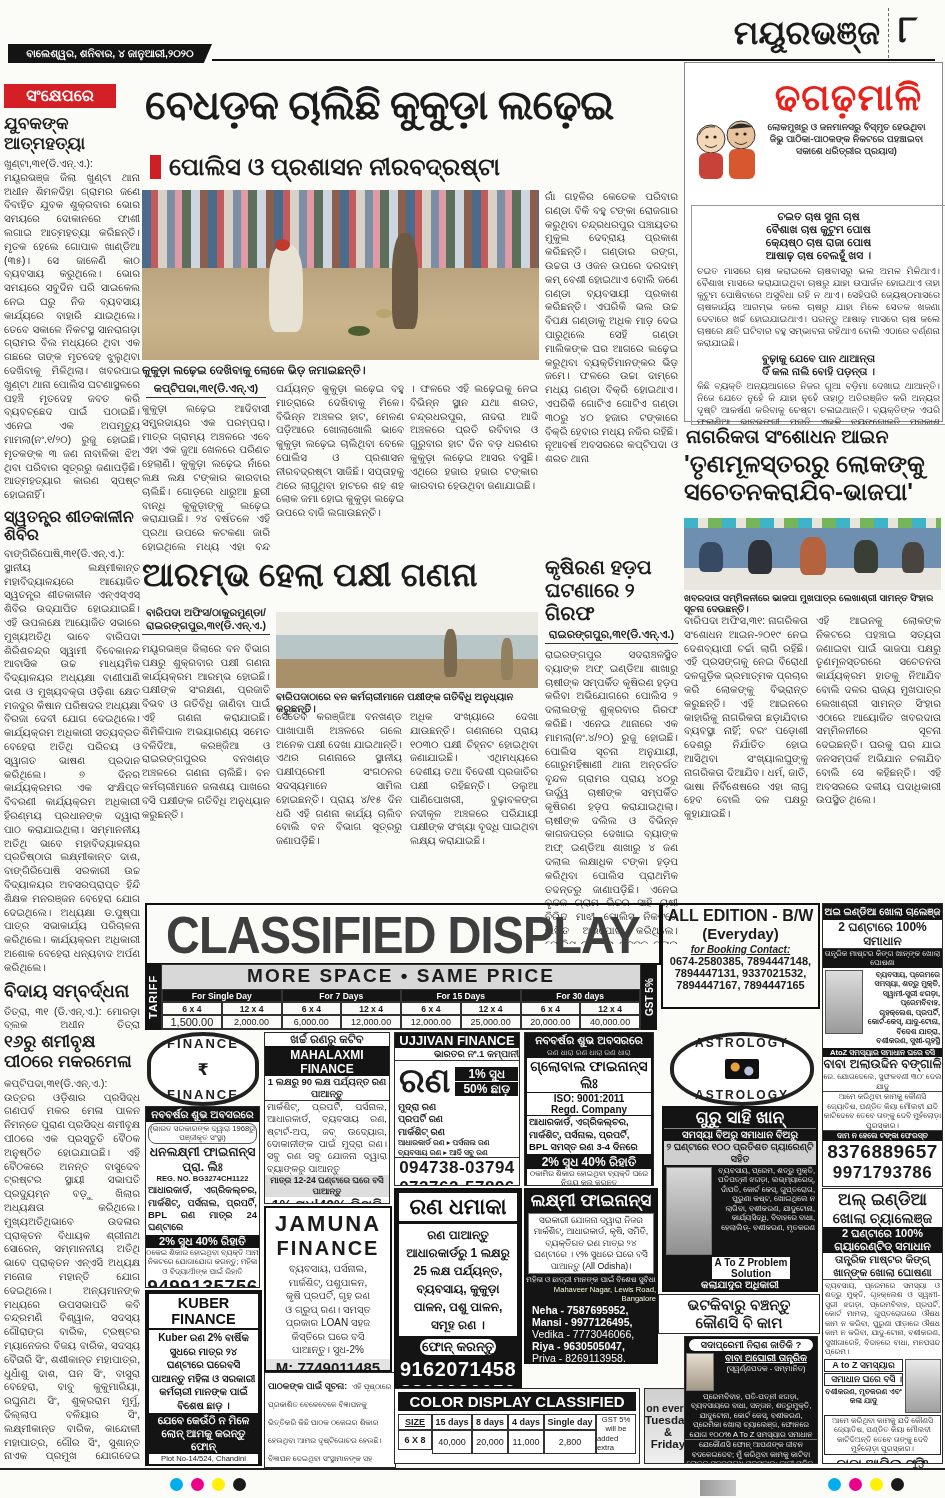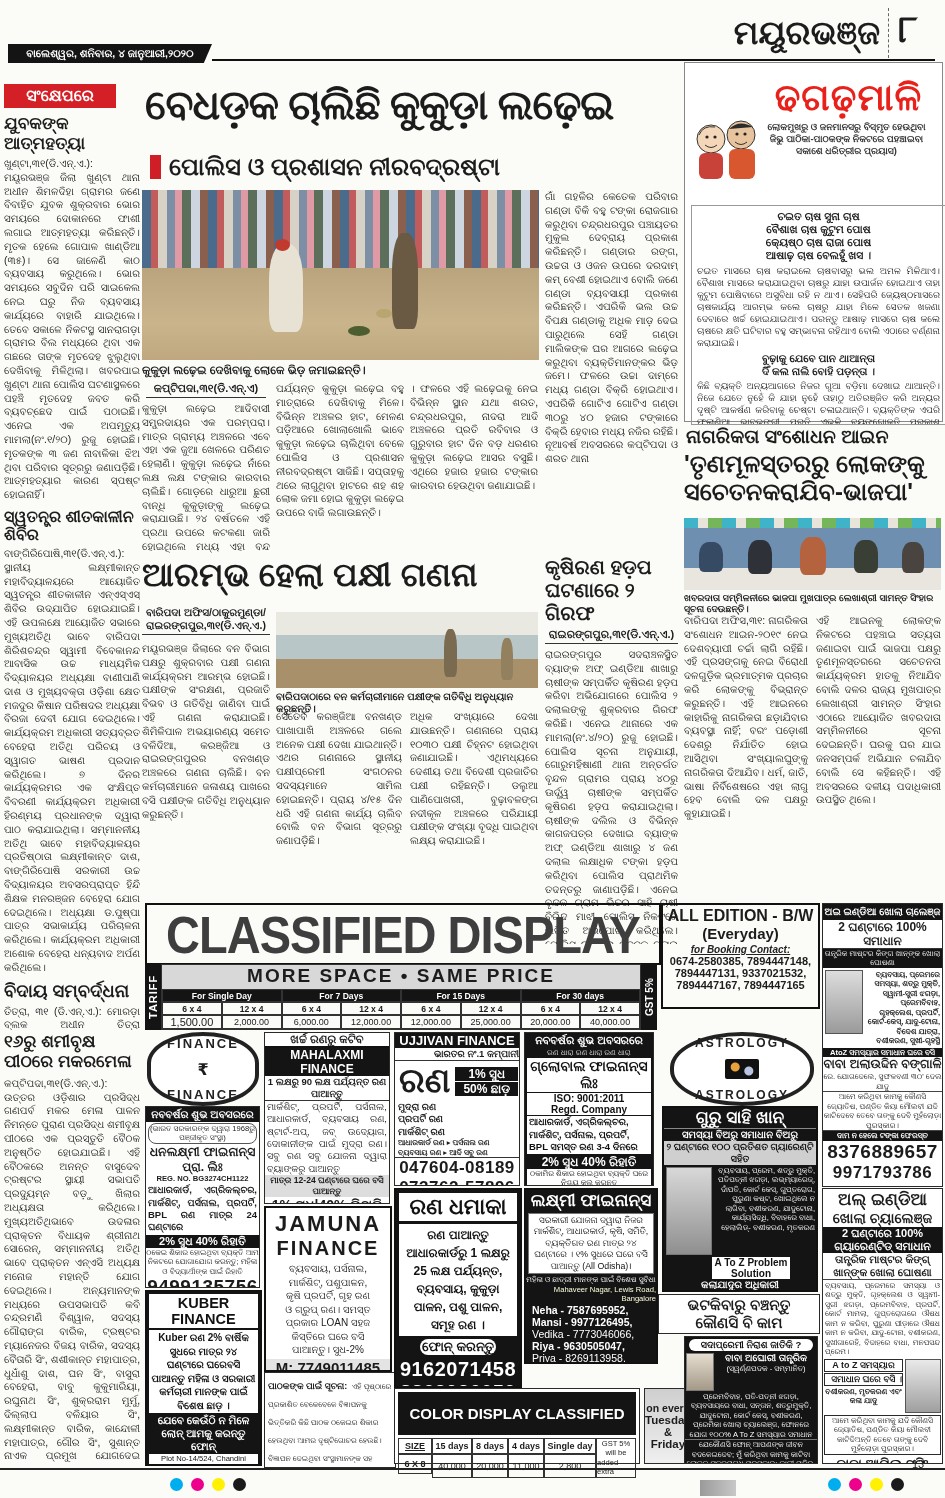--- a/index.html
+++ b/index.html
@@ -280,35 +280,35 @@
       <div style="flex:1;">
         <div class="inv b c" style="font-size:12px;margin:1px;">1% ସୁଧ</div>
         <div class="inv b c" style="font-size:12px;margin:1px;">50% ଛାଡ଼</div>
       </div>
     </div>
     <div class="sm b" style="padding:0 3px;">ମୁଦ୍ରା ରଣ</div>
     <div class="sm b" style="padding:0 3px;">ପ୍ରପର୍ଟି ରଣ</div>
     <div class="sm b" style="padding:0 3px;">ମାର୍କଶିଟ୍ ରଣ</div>
     <div class="tiny b" style="padding:0 3px;">ଆଧାରକାର୍ଡ ରଣ ▸ ପର୍ସନାଲ ରଣ</div>
     <div class="tiny b" style="padding:0 3px;border-bottom:1px solid #333;">ବ୍ୟବସାୟ ରଣ ▸ ଆଦି ସବୁ ରଣ</div>
-    <div class="phone-big" style="font-size:17px;">047604-08189</div>
+    <div class="phone-big" style="font-size:17px;">094738-03794</div>
     <div class="phone-big" style="font-size:17px;">073762-57896</div>
   </div>
   <div class="abs bd2 clip c inv" style="left:394px;top:1188px;width:124px;height:196px;">
     <div class="b" style="font-size:22px;background:#fff;color:#111;margin:3px;padding:1px 0;">ରଣ ଧମାକା</div>
     <div class="b" style="font-size:12px;line-height:1.5;background:#fff;color:#111;margin:0 3px;padding:2px;">ରଣ ପାଆନ୍ତୁ ଆଧାରକାର୍ଡରୁ 1 ଲକ୍ଷରୁ 25 ଲକ୍ଷ ପର୍ଯ୍ୟନ୍ତ, ବ୍ୟବସାୟ, କୁକୁଡ଼ା ପାଳନ, ପଶୁ ପାଳନ, ସମୂହ ରଣ ।</div>
     <div class="b" style="font-size:13px;background:#fff;color:#111;border-radius:10px;margin:3px 24px;">ଫୋନ୍ କରନ୍ତୁ</div>
     <div class="phone-big" style="font-size:20px;color:#fff;">9162071458</div>
     <div class="phone-big" style="font-size:20px;color:#fff;">8863936059</div>
 
   </div>
 
   <div class="abs" style="left:394px;top:1388px;width:266px;height:76px;display:flex;gap:4px;">
     <div class="bd" style="flex:1;background:#fff;padding:3px;">
-      <div class="inv b c" style="font-size:15px;letter-spacing:0;padding:13px 0;">COLOR DISPLAY CLASSIFIED</div>
+      <div class="inv b c" style="font-size:15px;letter-spacing:0;padding:1px 0;">COLOR DISPLAY CLASSIFIED</div>
       <div style="display:grid;grid-template-columns:34px 40px 36px 36px 52px 40px;margin-top:3px;">
         <div class="cell b" style="font-size:9px;text-decoration:underline;">SIZE</div>
         <div class="cell b" style="font-size:9px;">15 days</div>
         <div class="cell b" style="font-size:9px;">8 days</div>
         <div class="cell b" style="font-size:9px;">4 days</div>
         <div class="cell b" style="font-size:9px;">Single day</div>
         <div class="cell tiny" style="grid-row:span 2;flex-direction:column;">
           <span>GST 5%</span>
           <span>will be</span>
           <span>added extra</span>
@@ -374,21 +374,21 @@
   </div>
   <div class="abs bd c" style="left:658px;top:1294px;width:160px;height:38px;background:#fff;display:flex;flex-direction:column;justify-content:center;">
     <span class="b" style="font-size:15px;">ଭଟକିବାରୁ ବଞ୍ଚନ୍ତୁ</span>
     <span class="b" style="font-size:15px;">କୌଣସି ବି କାମ</span>
   </div>
   <div class="abs bd clip c inv" style="left:684px;top:1336px;width:132px;height:126px;">
     <div class="b" style="font-size:9.5px;background:#fff;color:#111;border-radius:8px;margin:2px 4px 1px;">ସଦାପ୍ରେମୀ ନିରାଶ ଜାତିକି ?</div>
     <div style="display:flex;">
       <div style="width:26px;height:36px;background:linear-gradient(#e5ddd0,#a59988);border:1px solid #777;margin:1px;flex:none;"></div>
       <div style="flex:1;">
-        <div class="b" style="font-size:9.5px;">ବାବା ଅଘୋରୀ ତାନ୍ତ୍ରିକ</div>
+        <div class="b" style="font-size:9.5px;text-decoration:underline;">ବାବା ଅଘୋରୀ ତାନ୍ତ୍ରିକ</div>
         <div class="tiny">(ସ୍ୱର୍ଣ୍ଣପଦକ - ସମ୍ମାନିତ)</div>
       </div>
     </div>
     <div class="tiny">ପ୍ରେମବିବାହ, ପତି-ପତ୍ନୀ ଝଗଡ଼ା, ବ୍ୟବସାୟରେ ବାଧା, ସନ୍ତାନ, ଶତ୍ରୁମୁକ୍ତି, ଯାଦୁଟୋନା, କୋର୍ଟ କେସ୍, ବଶୀକରଣ, ପ୍ରେମିକା ଖୋଲା ଚ୍ୟାଲେଞ୍ଜ, ଫୋନରେ ଯୋଗ ୧୦୦% A To Z ସମସ୍ୟାର ସମାଧାନ</div>
     <div class="tiny" style="border-top:1px solid #777;">ଯେକୌଣସି ଫୋନ୍ ଆପଣଙ୍କ ଜୀବନ ବଦଳେଇଦେବ; ମୁଁ କରିଥିବା କାମକୁ କାଟିବା ଲୋକକୁ ମନ୍ତ୍ରମୁଗ୍ଧ ପୁରସ୍କାର; କାଳୀ ମନ୍ଦିର, ବଜରଙ୍ଗ ଛକ, ଭୁବନେଶ୍ୱର</div>
 
   </div>
 
   <div class="abs clip" style="left:4px;top:1032px;width:136px;height:430px;">
     <div class="b" style="font-size:17px;line-height:1.2;">୧୬ରୁ ଶମୀବୃକ୍ଷ</div>

